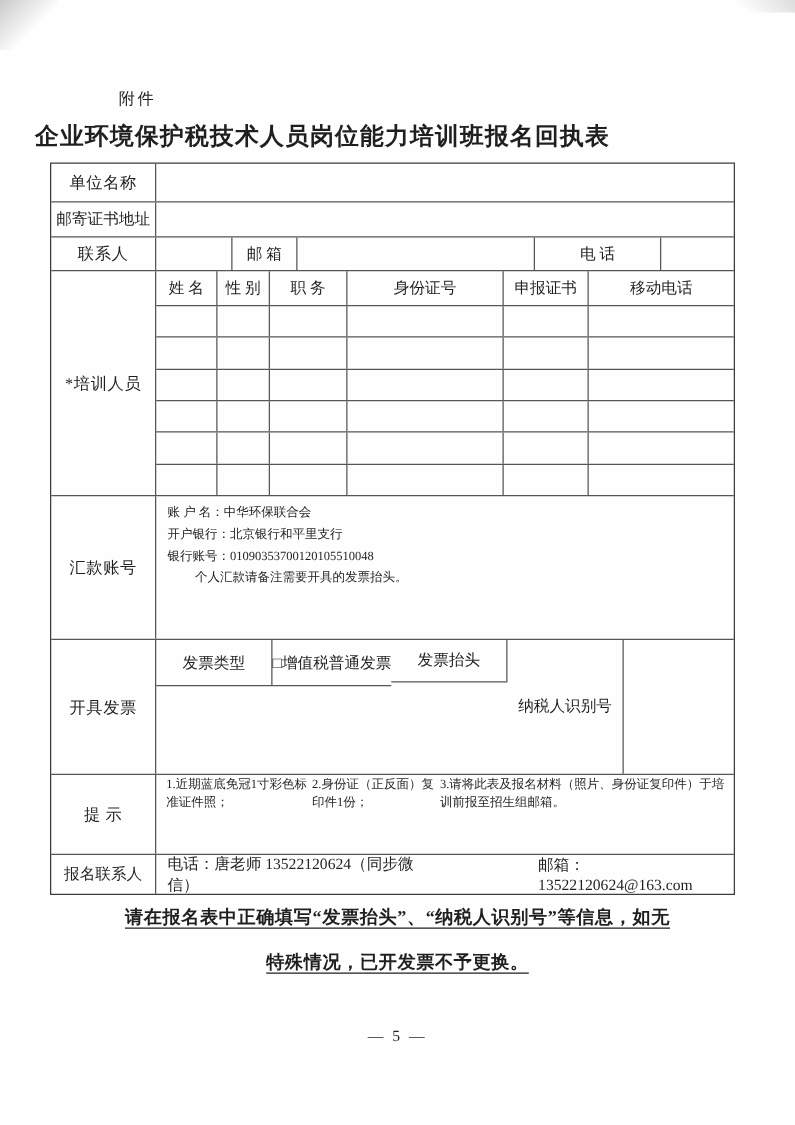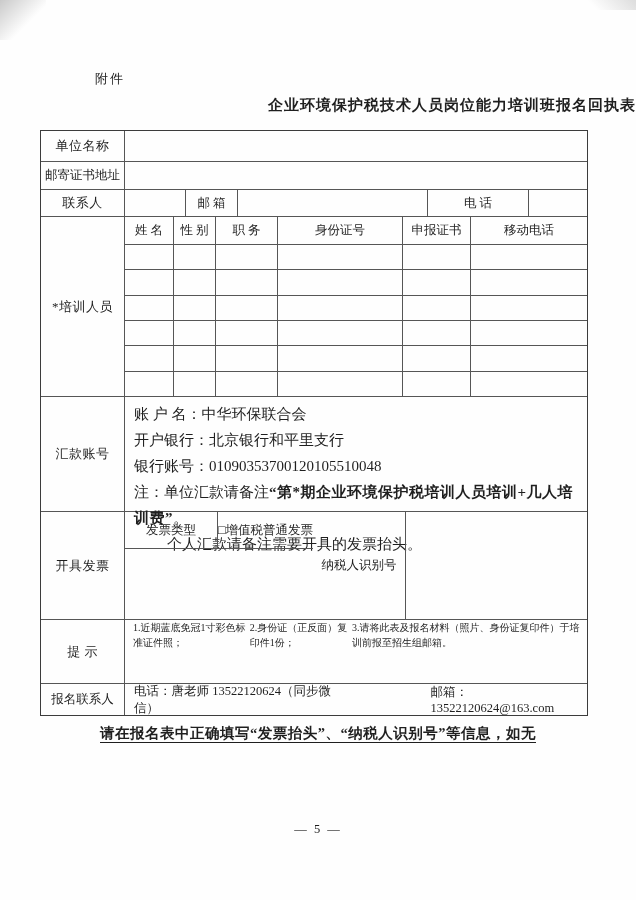--- a/index.html
+++ b/index.html
@@ -22,22 +22,23 @@
     position: absolute; top: 0; right: 0; width: 60px; height: 10px;
     background: linear-gradient(225deg, rgba(170,170,170,0.4) 0%, rgba(255,255,255,0) 70%);
   }
 
   .attachment {
     position: absolute; top: 70px; left: 95px;
     font-size: 13px; letter-spacing: 2px;
   }
   .doc-title {
     position: absolute; top: 96px; left: 0; width: 100%;
-    text-align: right; font-size: 15px; font-weight: bold;
+    text-align: left; font-size: 19px; font-weight: bold;
     letter-spacing: 1px;
+    padding-left: 28px;
   }
 
   .form-table {
     position: absolute; top: 130px; left: 40px; width: 548px;
     border: 1.5px solid #3c3c3c;
     display: flex; flex-direction: column;
     font-size: 12.5px;
   }
   .trow { display: flex; border-bottom: 1px solid #565656; }
   .trow:last-child { border-bottom: none; }
@@ -70,21 +71,21 @@
   .p-row { flex: 1; display: flex; border-bottom: 1px solid #565656; }
   .p-row:last-child { border-bottom: none; }
   .pc { border-right: 1px solid #565656; display: flex; align-items: center; justify-content: center; }
   .pc:last-child { border-right: none; }
   .pc1 { width: 49px; } .pc2 { width: 42px; } .pc3 { width: 62px; }
   .pc4 { width: 125px; } .pc5 { width: 68px; } .pc6 { flex: 1; }
 
   .row-remit { height: 115px; }
   .remit-content {
     flex: 1; display: block; padding: 5px 6px 0 9px;
-    font-size: 15px; line-height: 1.73;
+    font-size: 10px; line-height: 1.73;
   }
   .remit-content .note-em { font-weight: bold; letter-spacing: 0.5px; }
   .remit-content .note2 { text-indent: 2.2em; }
 
   .row-invoice { height: 108px; }
   .inv-inner { flex: 1; display: flex; flex-direction: row; }
   .inv-row { display: flex; border-bottom: 1px solid #565656; }
   .inv-row:last-child { border-bottom: none; }
   .inv-r1 { height: 37px; } .inv-r2 { height: 34px; } .inv-r3 { flex: 1; }
   .inv-label {
@@ -205,33 +206,33 @@
         </div>
       </div>
     </div>
 
     <div class="trow row-remit">
       <div class="cell label-cell">汇款账号</div>
       <div class="remit-content">
         <div>账 户 名：中华环保联合会</div>
         <div>开户银行：北京银行和平里支行</div>
         <div>银行账号：01090353700120105510048</div>
-        <div><span>注：单位汇款请备注</span><span class="note-em">“第*期企业环境保护税培训人员培训+几人培训费”</span><span>。</span></div>
         <div class="note2">个人汇款请备注需要开具的发票抬头。</div>
       </div>
     </div>
 
     <div class="trow row-invoice">
       <div class="cell label-cell">开具发票</div>
       <div class="inv-inner">
         <div class="inv-row inv-r1">
           <div class="inv-label">发票类型</div>
           <div class="inv-value centered">□增值税普通发票</div>
         </div>
         <div class="inv-row inv-r2">
+          <div class="inv-label">发票抬头</div>
           <div class="inv-value"></div>
         </div>
         <div class="inv-row inv-r3">
           <div class="inv-label">纳税人识别号</div>
           <div class="inv-value"></div>
         </div>
       </div>
     </div>
 
     <div class="trow row-tips">
@@ -247,15 +248,16 @@
       <div class="cell label-cell">报名联系人</div>
       <div class="reg-content">
         <span class="reg-phone">电话：唐老师 13522120624（同步微信）</span>
         <span>邮箱：13522120624@163.com</span>
       </div>
     </div>
 
   </div>
 
   <div class="notice notice-1"><span class="u">请在报名表中正确填写“发票抬头”、“纳税人识别号”等信息，如无</span></div>
+  <div class="notice notice-2"><span class="u">特殊情况，已开发票不予更换。</span></div>
 
   <div class="page-num">— 5 —</div>
 </div>
 
 </body></html>

